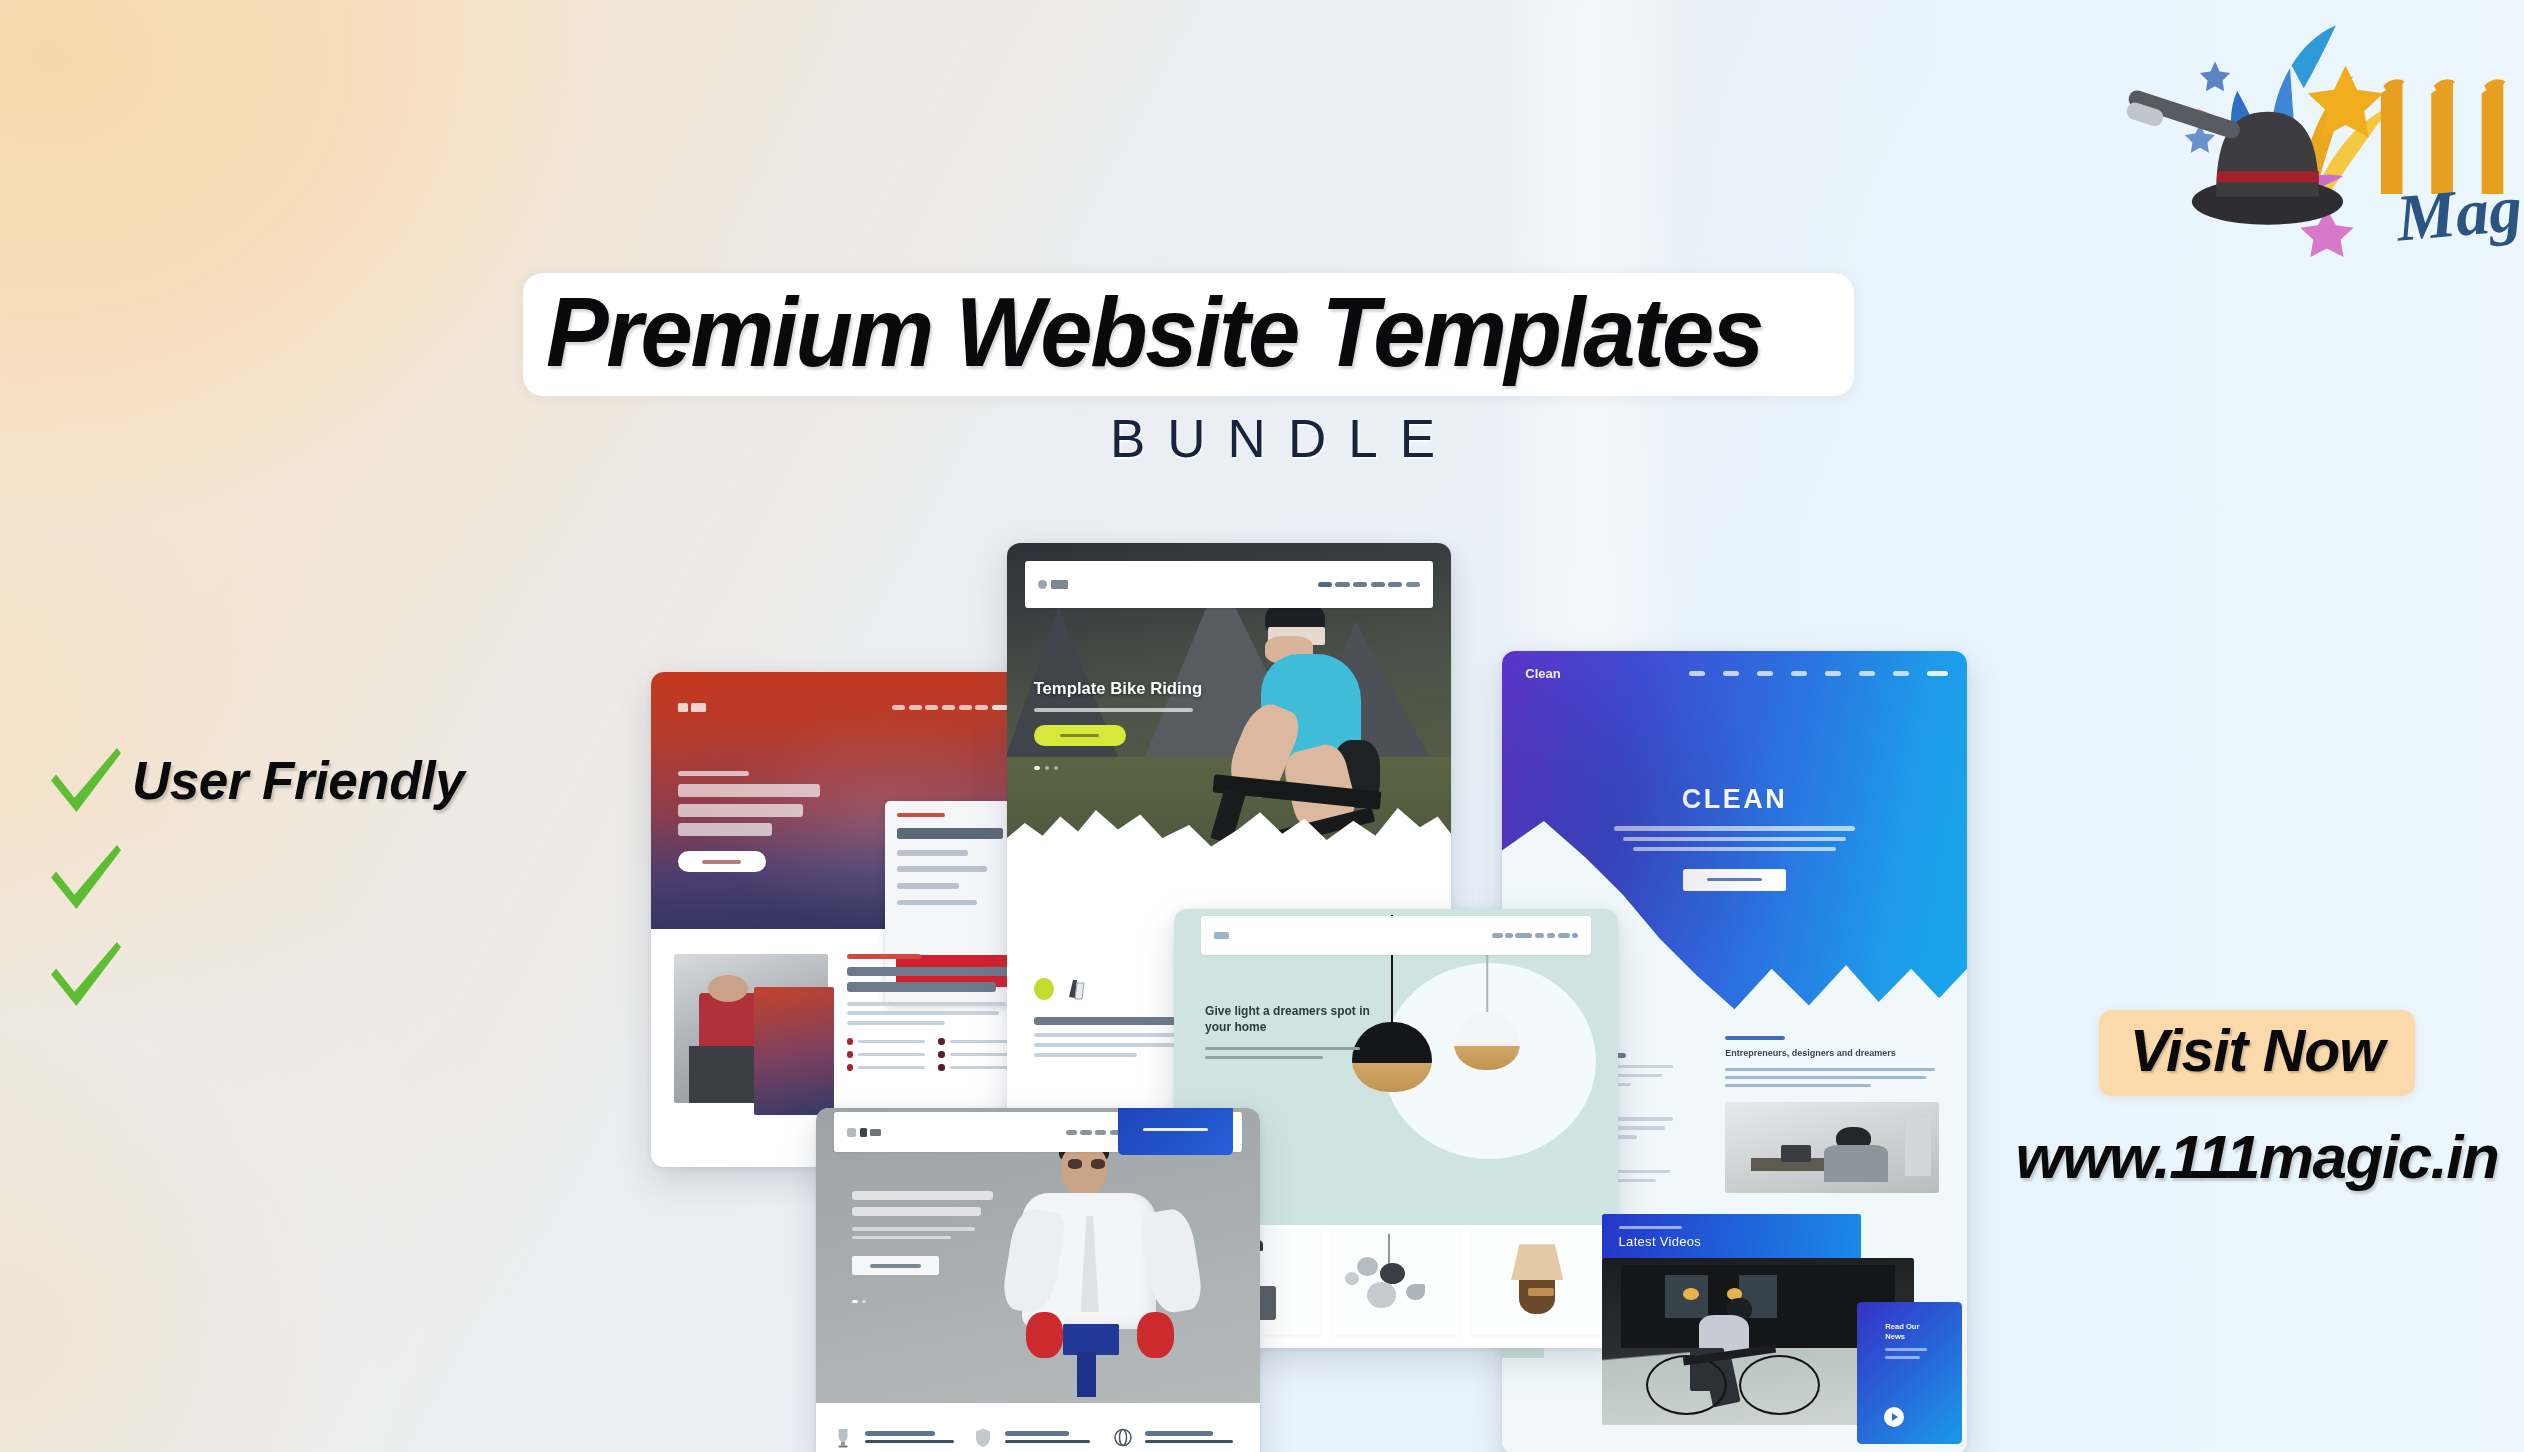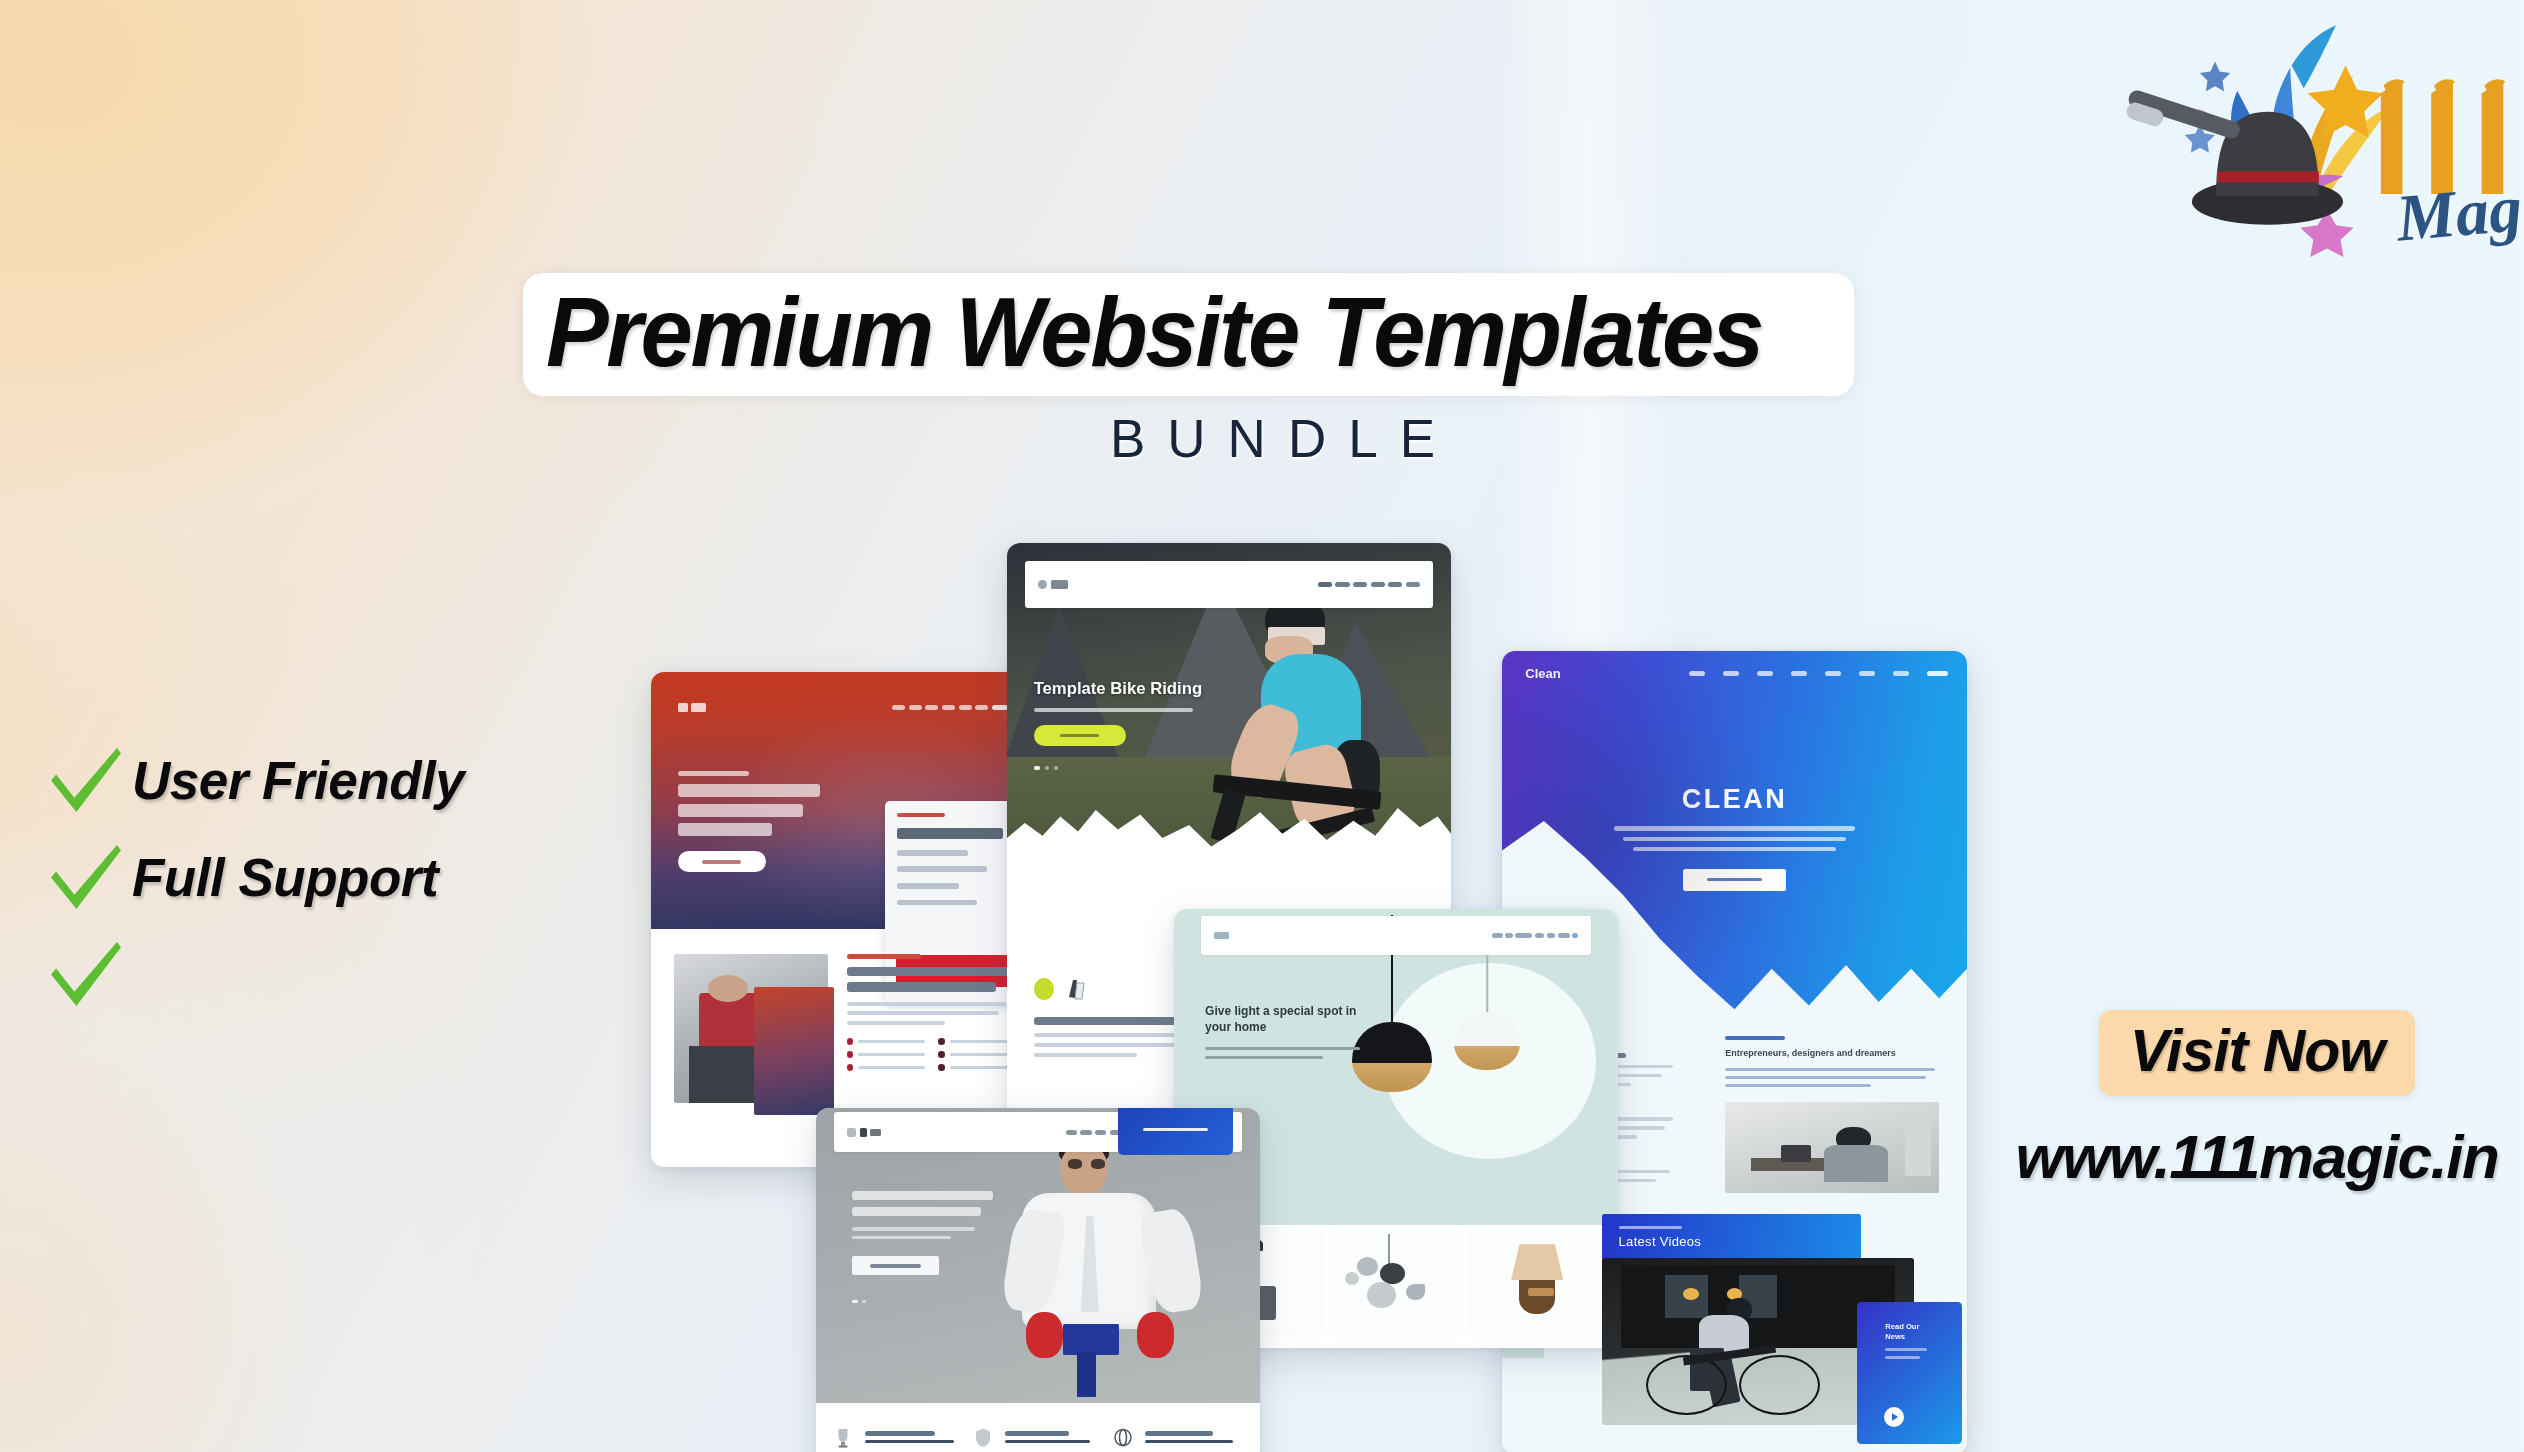--- a/index.html
+++ b/index.html
@@ -259,21 +259,20 @@
         </svg>
     </span>
     <span class="feature-label">User Friendly</span>
   </div>
   <div class="feature">
     <span class="check">
       <svg viewBox="0 0 150 132" width="76" height="67">
           <path d="M10 66 L20 54 L56 100 L140 2 L148 12 L60 128 Z" fill="#5dbe33"></path>
         </svg>
     </span>
-    <span class="feature-label">Full Support</span>
   </div>
   <div class="feature">
     <span class="check">
       <svg viewBox="0 0 150 132" width="76" height="67">
           <path d="M10 66 L20 54 L56 100 L140 2 L148 12 L60 128 Z" fill="#5dbe33"></path>
         </svg>
     </span>
   </div>
 </div>
 
@@ -509,21 +508,21 @@
       </div>
     </div>
     <div class="pendant" style="left:63%;top:9%;width:15%;height:42%">
       <div class="cord" style="height:58%;background:#aeb5b8;width:1.5px"></div>
       <div class="shade" style="height:44%">
         <div class="up" style="background:#f3f6f7"></div>
           <div class="lo"></div>
       </div>
     </div>
     <div style="position:absolute;left:7%;top:30%;width:38%">
-      <div style="font-size:12px;font-weight:bold;color:#2d3a40;line-height:1.32">Give light a special spot in your home</div>
+      <div style="font-size:12px;font-weight:bold;color:#2d3a40;line-height:1.32">Give light a dreamers spot in your home</div>
       <div class="ph-line" style="width:92%;height:3px;background:#8fa3a6;margin-top:12px"></div>
       <div class="ph-line" style="width:70%;height:3px;background:#8fa3a6;margin-top:5.6px"></div>
     </div>
   </div>
   <div class="mock-nav" style="top:1.5%;left:6%;right:6%;height:9%">
     <span class="nav-logo">
       <i style="width:15px;height:7px;background:#9fb4c4"></i>
     </span>
     <span class="nav-links">
       <span style="width:13px;background:#93a8bd"></span>

